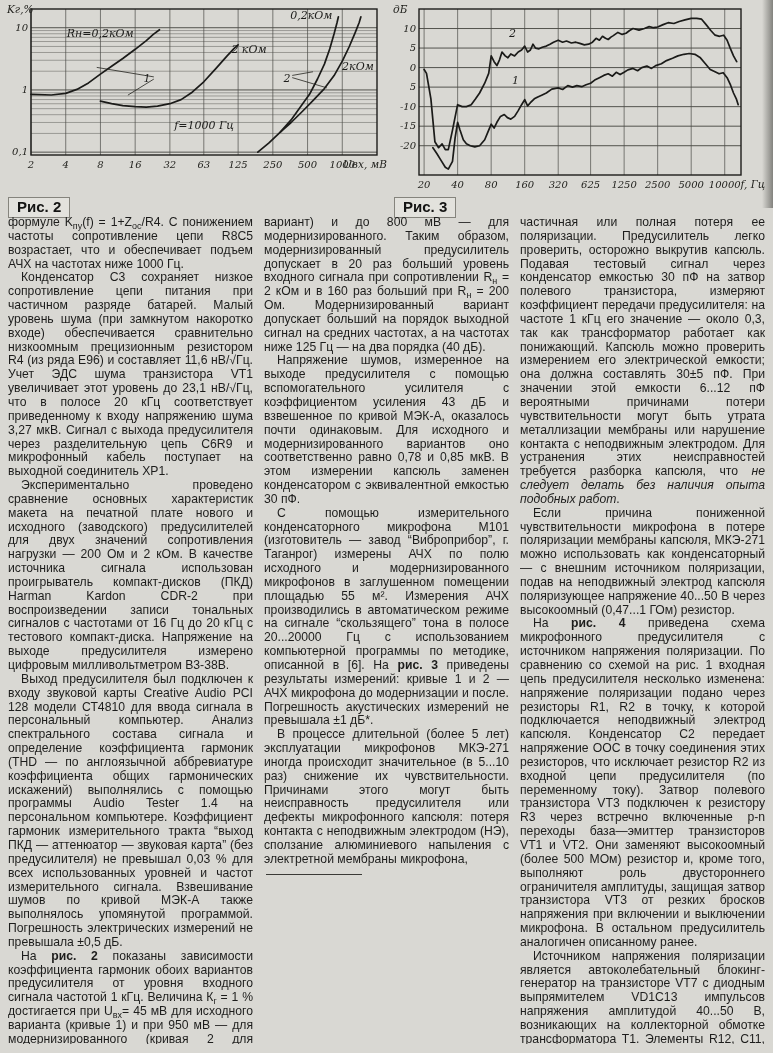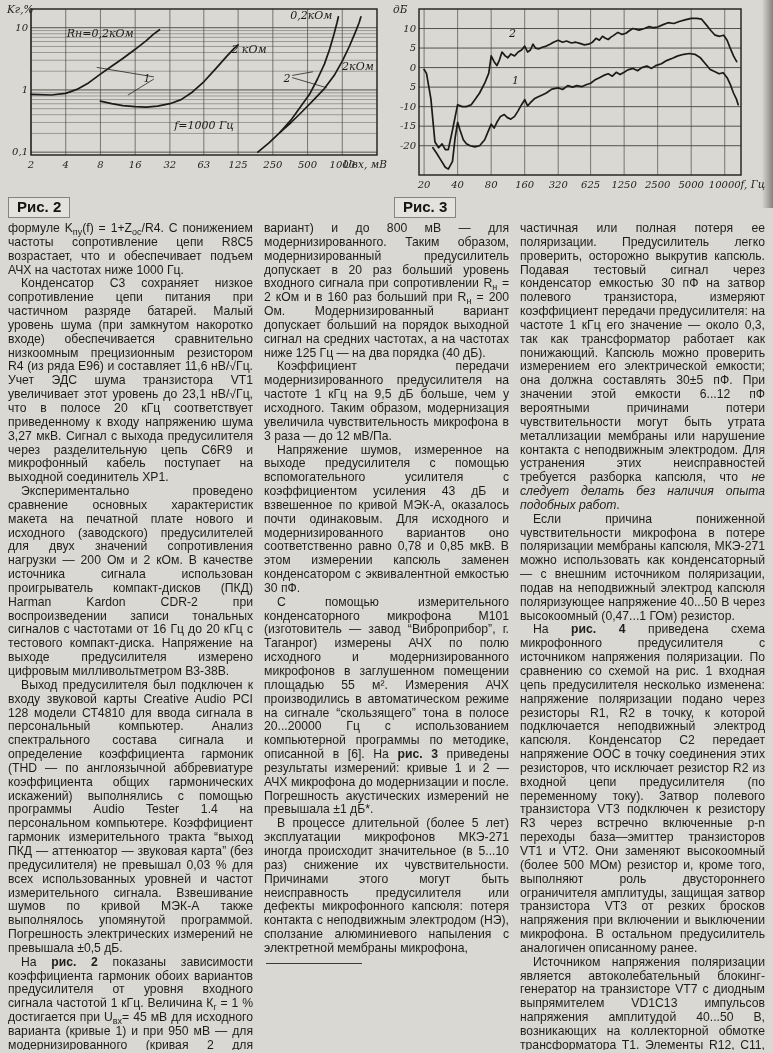--- a/index.html
+++ b/index.html
@@ -5,21 +5,21 @@
   html,body{margin:0;padding:0;}
   .page{position:relative;width:773px;height:1053px;background:#d9d8d3;overflow:hidden;
         font-family:"Liberation Sans",sans-serif;color:#1d1d1c;}
   .fig{position:absolute;}
   .fig svg{display:block;}
   .fig-caption{display:inline-block;font-weight:bold;font-size:15px;padding:0 8px 2px 8px;
         border:1px solid #85847d;color:#141413;background:rgba(245,245,242,0.35);}
   .tick{font:italic 10px "DejaVu Serif",serif;fill:#23231f;}
   .axlab{font-size:10.5px;}
   .ann{font:italic 11px "DejaVu Serif",serif;fill:#1d1d1b;text-anchor:middle;}
-  .cols{position:absolute;left:8px;top:222px;width:757px;display:flex;gap:11px;}
+  .cols{position:absolute;left:8px;top:216px;width:757px;display:flex;gap:11px;}
   .col{flex:1;height:828px;overflow:hidden;text-align:justify;
        font-size:12.2px;line-height:13.85px;}
   .para{margin:0;text-indent:13px;}
   .para.noindent{text-indent:0;}
   sub{font-size:9px;line-height:0;}
   .fn-rule{width:96px;border-top:1.2px solid #3a3a36;margin:7px 0 5px 2px;}
   .scan-shadow{position:absolute;right:0;top:0;width:11px;height:208px;
        background:linear-gradient(to right,rgba(70,70,66,0),rgba(60,60,56,0.55));}
 </style>
 </head>
@@ -145,21 +145,20 @@
   <div class="cols">
     <div class="col" id="col1">
         <p class="para noindent"><span>формуле K</span><sub>пу</sub><span>(f) = 1+Z</span><sub>ос</sub><span>/R4. С понижением частоты сопротивление цепи R8C5 возрастает, что и обеспечивает подъем АЧХ на частотах ниже 1000 Гц.</span></p>
         <p class="para"><span>Конденсатор С3 сохраняет низкое сопротивление цепи питания при частичном разряде батарей. Малый уровень шума (при замкнутом накоротко входе) обеспечивается сравнительно низкоомным прецизионным резистором R4 (из ряда Е96) и составляет 11,6 нВ/√Гц. Учет ЭДС шума транзистора VT1 увеличивает этот уровень до 23,1 нВ/√Гц, что в полосе 20 кГц соответствует приведенному к входу напряжению шума 3,27 мкВ. Сигнал с выхода предусилителя через разделительную цепь С6R9 и микрофонный кабель поступает на выходной соединитель ХР1.</span></p>
         <p class="para"><span>Экспериментально проведено сравнение основных характеристик макета на печатной плате нового и исходного (заводского) предусилителей для двух значений сопротивления нагрузки — 200 Ом и 2 кОм. В качестве источника сигнала использован проигрыватель компакт-дисков (ПКД) Harman Kardon CDR-2 при воспроизведении записи тональных сигналов с частотами от 16 Гц до 20 кГц с тестового компакт-диска. Напряжение на выходе предусилителя измерено цифровым милливольтметром В3-38В.</span></p>
         <p class="para"><span>Выход предусилителя был подключен к входу звуковой карты Creative Audio PCI 128 модели СТ4810 для ввода сигнала в персональный компьютер. Анализ спектрального состава сигнала и определение коэффициента гармоник (THD — по англоязычной аббревиатуре коэффициента общих гармонических искажений) выполнялись с помощью программы Audio Tester 1.4 на персональном компьютере. Коэффициент гармоник измерительного тракта “выход ПКД — аттенюатор — звуковая карта” (без предусилителя) не превышал 0,03 % для всех использованных уровней и частот измерительного сигнала. Взвешивание шумов по кривой МЭК-А также выполнялось упомянутой программой. Погрешность электрических измерений не превышала ±0,5 дБ.</span></p>
         <p class="para"><span>На </span><span style="font-weight: bold;">рис. 2</span><span> показаны зависимости коэффициента гармоник обоих вариантов предусилителя от уровня входного сигнала частотой 1 кГц. Величина К</span><sub>г</sub><span> = 1 % достигается при U</span><sub>вх</sub><span>= 45 мВ для исходного варианта (кривые 1) и при 950 мВ — для модернизированного (кривая 2 для сопротивления нагрузки R</span></p>
       </div>
     <div class="col" id="col2">
         <p class="para noindent"><span>вариант) и до 800 мВ — для модернизированного. Таким образом, модернизированный предусилитель допускает в 20 раз больший уровень входного сигнала при сопротивлении R</span><sub>н</sub><span> = 2 кОм и в 160 раз больший при R</span><sub>н</sub><span> = 200 Ом. Модернизированный вариант допускает больший на порядок выходной сигнал на средних частотах, а на частотах ниже 125 Гц — на два порядка (40 дБ).</span></p>
-        <p class="para"><span>Коэффициент передачи модернизированного предусилителя на частоте 1 кГц на 9,5 дБ больше, чем у исходного. Таким образом, модернизация увеличила чувствительность микрофона в 3 раза — до 12 мВ/Па.</span></p>
         <p class="para"><span>Напряжение шумов, измеренное на выходе предусилителя с помощью вспомогательного усилителя с коэффициентом усиления 43 дБ и взвешенное по кривой МЭК-А, оказалось почти одинаковым. Для исходного и модернизированного вариантов оно соответственно равно 0,78 и 0,85 мкВ. В этом измерении капсюль заменен конденсатором с эквивалентной емкостью 30 пФ.</span></p>
         <p class="para"><span>С помощью измерительного конденсаторного микрофона М101 (изготовитель — завод “Виброприбор”, г. Таганрог) измерены АЧХ по полю исходного и модернизированного микрофонов в заглушенном помещении площадью 55 м². Измерения АЧХ производились в автоматическом режиме на сигнале “скользящего” тона в полосе 20...20000 Гц с использованием компьютерной программы по методике, описанной в [6]. На </span><span style="font-weight: bold;">рис. 3</span><span> приведены результаты измерений: кривые 1 и 2 — АЧХ микрофона до модернизации и после. Погрешность акустических измерений не превышала ±1 дБ*.</span></p>
         <p class="para"><span>В процессе длительной (более 5 лет) эксплуатации микрофонов МКЭ-271 иногда происходит значительное (в 5...10 раз) снижение их чувствительности. Причинами этого могут быть неисправность предусилителя или дефекты микрофонного капсюля: потеря контакта с неподвижным электродом (НЭ), сползание алюминиевого напыления с электретной мембраны микрофона,</span></p>
         <div class="fn-rule"></div>
       </div>
     <div class="col" id="col3">
         <p class="para noindent"><span>частичная или полная потеря ее поляризации. Предусилитель легко проверить, осторожно выкрутив капсюль. Подавая тестовый сигнал через конденсатор емкостью 30 пФ на затвор полевого транзистора, измеряют коэффициент передачи предусилителя: на частоте 1 кГц его значение — около 0,3, так как трансформатор работает как понижающий. Капсюль можно проверить измерением его электрической емкости; она должна составлять 30±5 пФ. При значении этой емкости 6...12 пФ вероятными причинами потери чувствительности могут быть утрата металлизации мембраны или нарушение контакта с неподвижным электродом. Для устранения этих неисправностей требуется разборка капсюля, что </span><span style="font-style: italic;">не следует делать без наличия опыта подобных работ</span><span>.</span></p>
         <p class="para"><span>Если причина пониженной чувствительности микрофона в потере поляризации мембраны капсюля, МКЭ-271 можно использовать как конденсаторный — с внешним источником поляризации, подав на неподвижный электрод капсюля поляризующее напряжение 40...50 В через высокоомный (0,47...1 ГОм) резистор.</span></p>
         <p class="para"><span>На </span><span style="font-weight: bold;">рис. 4</span><span> приведена схема микрофонного предусилителя с источником напряжения поляризации. По сравнению со схемой на рис. 1 входная цепь предусилителя несколько изменена: напряжение поляризации подано через резисторы R1, R2 в точку, к которой подключается неподвижный электрод капсюля. Конденсатор С2 передает напряжение ООС в точку соединения этих резисторов, что исключает резистор R2 из входной цепи предусилителя (по переменному току). Затвор полевого транзистора VT3 подключен к резистору R3 через встречно включенные p-n переходы база—эмиттер транзисторов VT1 и VT2. Они заменяют высокоомный (более 500 МОм) резистор и, кроме того, выполняют роль двустороннего ограничителя амплитуды, защищая затвор транзистора VT3 от резких бросков напряжения при включении и выключении микрофона. В остальном предусилитель аналогичен описанному ранее.</span></p>
         <p class="para"><span>Источником напряжения поляризации является автоколебательный блокинг-генератор на транзисторе VT7 с диодным выпрямителем VD1C13 импульсов напряжения амплитудой 40...50 В, возникающих на коллекторной обмотке трансформатора Т1. Элементы R12, С11, С12 образуют фильтр в цепи питания. Резистор R11 задает</span></p>

